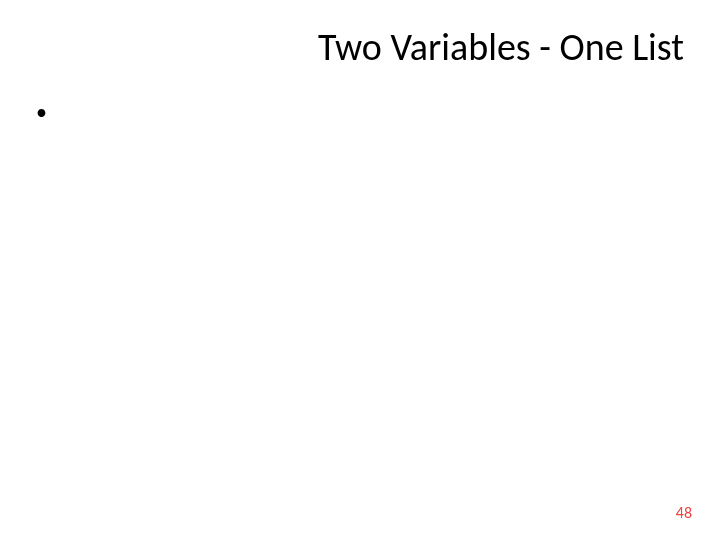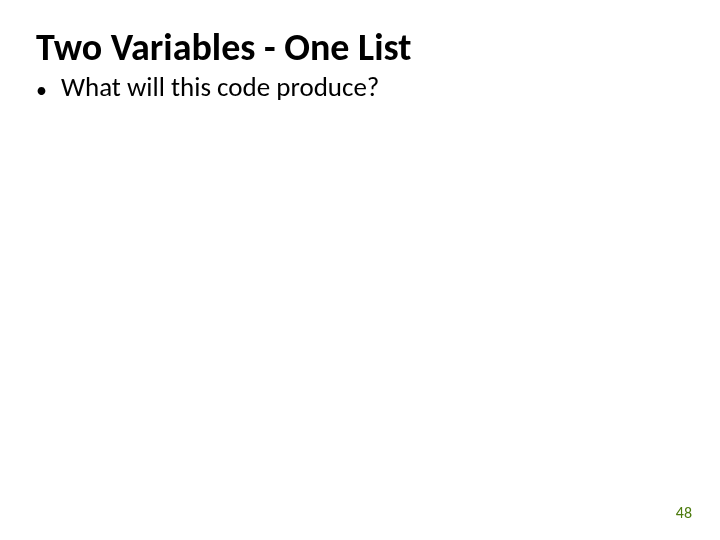--- a/index.html
+++ b/index.html
@@ -13,23 +13,24 @@
     }
     .slide {
       width: 100%;
       height: 100%;
       padding: 18px 36px;
       position: relative;
     }
     .title {
       font-size: 38px;
       color: #000;
-      text-align: left;
+      text-align: right;
       margin-top: 6px;
-      font-weight: 700;
+      margin-bottom: 30px;
+      font-weight: 400;
     }
     .bullet-row {
       display: flex;
       align-items: baseline;
       margin-bottom: 22px;
     }
     .bullet-icon {
       font-size: 22px;
       margin-right: 14px;
       line-height: 1;
@@ -46,30 +47,29 @@
       color: #000;
       line-height: 1.32;
       white-space: pre;
       margin-top: 4px;
     }
     .page-number {
       position: absolute;
       bottom: 18px;
       right: 28px;
       font-size: 16px;
-      color: #4d7c0f;
+      color: #ef4444;
       font-family: Calibri, Arial, sans-serif;
     }
   </style>
 </head>
 <body>
 
 <div class="slide">
   <h1 class="title">Two Variables - One List</h1>
 
   <div class="bullet-row">
     <span class="bullet-icon">•</span>
-    <span class="bullet-text">What will this code produce?</span>
   </div>
 
 
   <div class="page-number">48</div>
 </div>
 
 </body></html>

